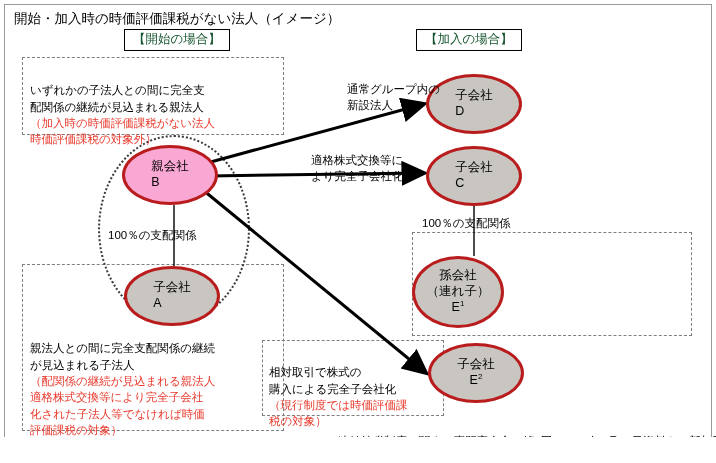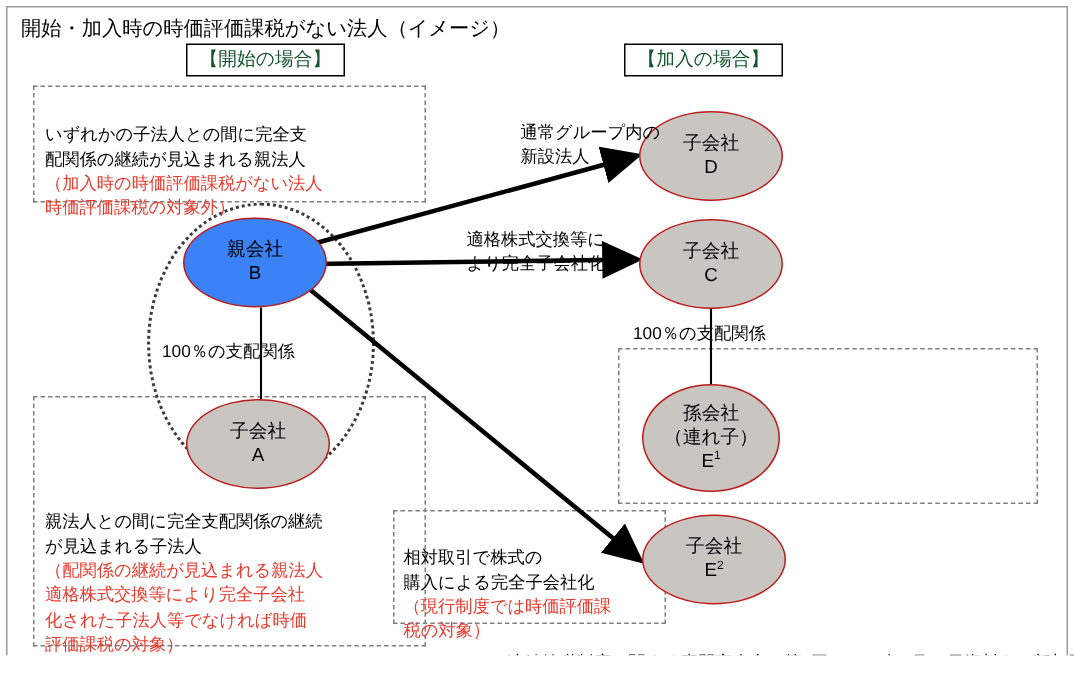--- a/index.html
+++ b/index.html
@@ -60,29 +60,29 @@
     white-space: pre-line;
   }
   .red { color: #e8392c; }
 
   .ellipse {
     position: absolute;
     border-radius: 50%;
     display: flex;
     align-items: center;
     justify-content: center;
-    text-align: center;
+    text-align: left;
     font-size: 12.5px;
     line-height: 1.25;
     color: #000;
-    border: 1px solid #b91c1c;
+    border: 3px solid #b91c1c;
     box-sizing: border-box;
   }
   .gray { background: #c9c6c1; }
-  .yellow { background: #3b82f6; }
+  .yellow { background: #f9a8d4; }
 
   .lbl {
     position: absolute;
     font-size: 11.5px;
     line-height: 1.4;
     color: #000;
     white-space: pre-line;
   }
 
   .dotted-circle {
@@ -156,21 +156,21 @@
 
   <div class="ellipse gray" style="left:124px; top:266px; width:96px; height:60px; white-space:pre-line;">子会社
 A</div>
 
   <div class="ellipse gray" style="left:426px; top:74px; width:96px; height:60px; white-space:pre-line;">子会社
 D</div>
 
   <div class="ellipse gray" style="left:426px; top:146px; width:96px; height:60px; white-space:pre-line;">子会社
 C</div>
 
-  <div class="ellipse gray" style="left:428px; top:256px; width:92px; height:72px; flex-direction:column;">
+  <div class="ellipse gray" style="left:412px; top:256px; width:92px; height:72px; flex-direction:column;">
     <span>孫会社</span>
     <span>（連れ子）</span>
     <span>
       <span>E</span><span class="sup">1</span>
     </span>
   </div>
 
   <div class="ellipse gray" style="left:428px; top:343px; width:96px; height:60px; flex-direction:column;">
     <span>子会社</span>
     <span>

